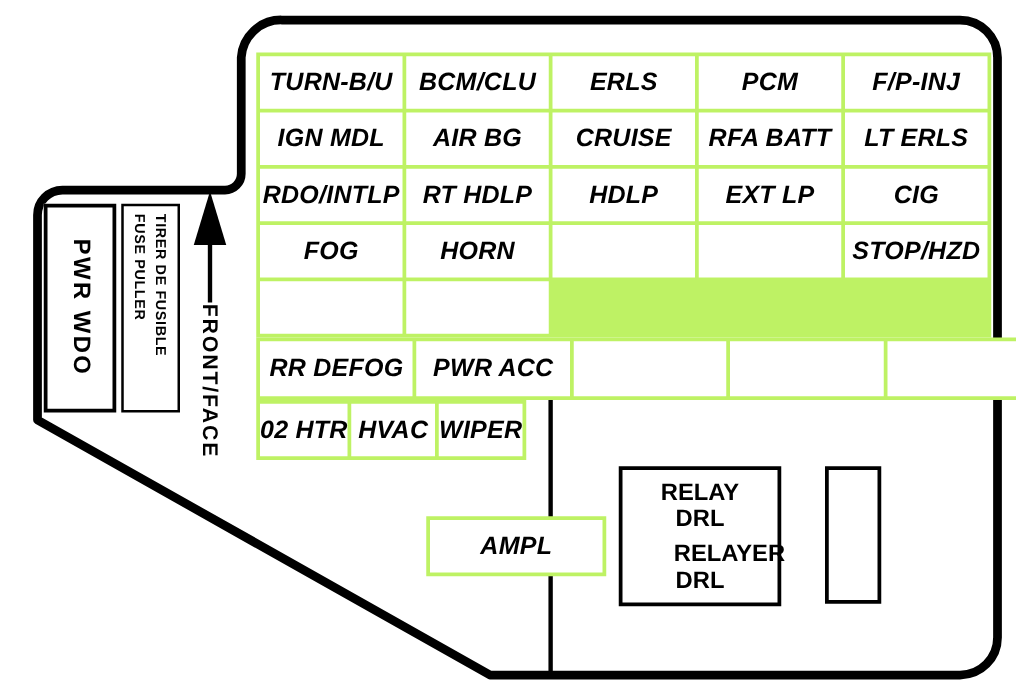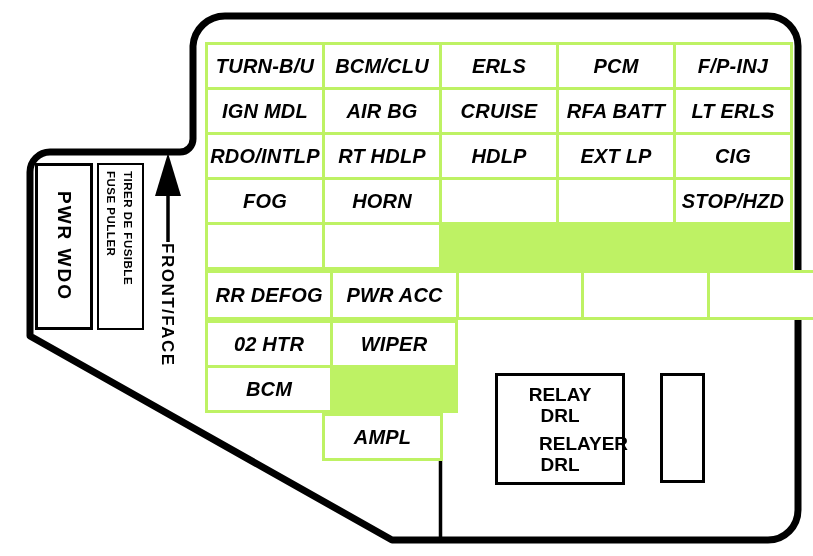--- a/index.html
+++ b/index.html
@@ -29,22 +29,22 @@
     display: flex;
     align-items: center;
     justify-content: center;
     font-size: 20px;
     font-weight: 700;
     white-space: nowrap;
     letter-spacing: 0.2px;
   }
   #grid-top  { left: 205px; top: 42px;  width: 588px; grid-template-columns: repeat(5, 1fr); grid-auto-rows: 42px; }
   #grid-mid  { left: 205px; top: 270px; width: 630px; grid-template-columns: repeat(5, 1fr); grid-auto-rows: 44px; }
-  #grid-left { left: 205px; top: 320px; width: 253px; grid-template-columns: repeat(2, 1fr); grid-auto-rows: 42px; }
-  #grid-ampl { left: 322px; top: 413px; width: 121px; grid-template-columns: 1fr; grid-auto-rows: 42px; }
+  #grid-left { left: 205px; top: 320px; width: 216px; grid-template-columns: repeat(3, 1fr); grid-auto-rows: 42px; }
+  #grid-ampl { left: 341px; top: 413px; width: 144px; grid-template-columns: 1fr; grid-auto-rows: 42px; }
 
   .outlined-box { position: absolute; background: #fff; border: 3px solid #000; }
 
   #relay-box {
     left: 495px; top: 373px; width: 130px; height: 112px;
     display: flex; flex-direction: column; align-items: center; justify-content: center;
     font-size: 19px; font-weight: 700; line-height: 21px; text-align: center;
   }
   #relay-box .gap-above { margin-top: 7px; margin-left: 47px; }
 
@@ -114,22 +114,22 @@
   <div class="grid" id="grid-mid">
     <div class="cell">RR DEFOG</div>
     <div class="cell">PWR ACC</div>
     <div class="cell"></div>
     <div class="cell"></div>
     <div class="cell"></div>
   </div>
 
   <div class="grid" id="grid-left">
     <div class="cell">02 HTR</div>
+    <div class="cell">HVAC</div>
     <div class="cell">WIPER</div>
-    <div class="cell">BCM</div>
   </div>
 
   <div class="grid" id="grid-ampl">
     <div class="cell">AMPL</div>
   </div>
 
   <div class="outlined-box" id="relay-box">
     <div>RELAY</div>
     <div>DRL</div>
     <div class="gap-above">RELAYER</div>

